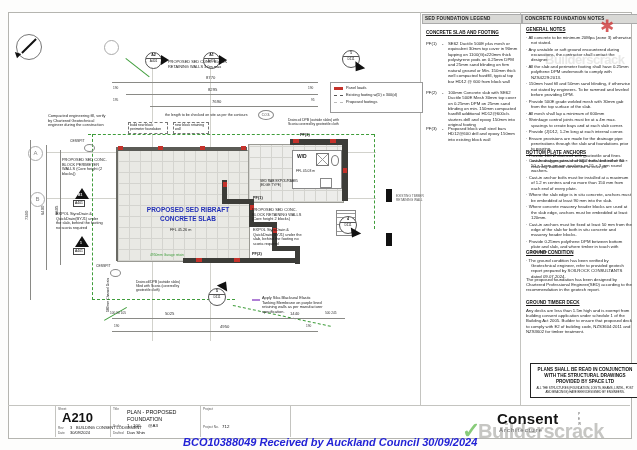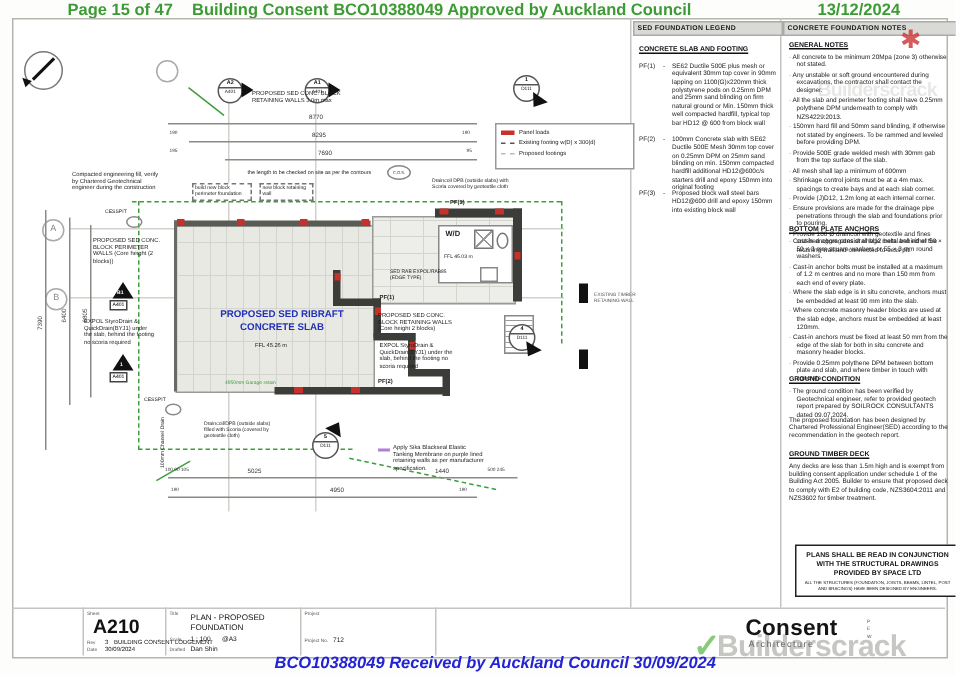--- a/index.html
+++ b/index.html
@@ -47,25 +47,20 @@
   .blue{color:#2330b8;font-weight:bold;}
   
   .tb-lab{font-size:3.2px;color:#555;}
   .wm{color:#b3b3b0;font-weight:bold;letter-spacing:-0.5px;}
 </style>
 </head>
 <body>
 
 <div class="page">
 
-  <div class="a hdr">
-    <span class="a" style="left:45px;top:1px;color:#3d9b35;">Page 15 of 47</span>
-    <span class="a" style="left:128px;top:1px;color:#3d9b35;">Building Consent BCO10388049 Approved by Auckland Council</span>
-    <span class="a" style="left:545px;top:1px;color:#3d9b35;">13/12/2024</span>
-  </div>
 
   <div class="a frame"></div>
   <div class="a vsep" style="left:420px;top:12px;height:393px;"></div>
   <div class="a vsep" style="left:520px;top:12px;height:393px;"></div>
   <div class="a" style="left:8px;top:405px;width:622px;height:1px;background:#c4c4c0;"></div>
 
   <div class="a" style="left:16px;top:34px;width:24px;height:24px;border:1px solid #777;border-radius:50%;background:#fff;">
     <div class="a" style="left:2px;top:10px;width:20px;height:2px;background:#111;transform:rotate(-45deg);"></div>
     <div class="a" style="left:-3px;top:16px;width:0;height:0;border-top:3px solid transparent;border-bottom:3px solid transparent;border-right:6px solid #111;transform:rotate(45deg);"></div>
   </div>

